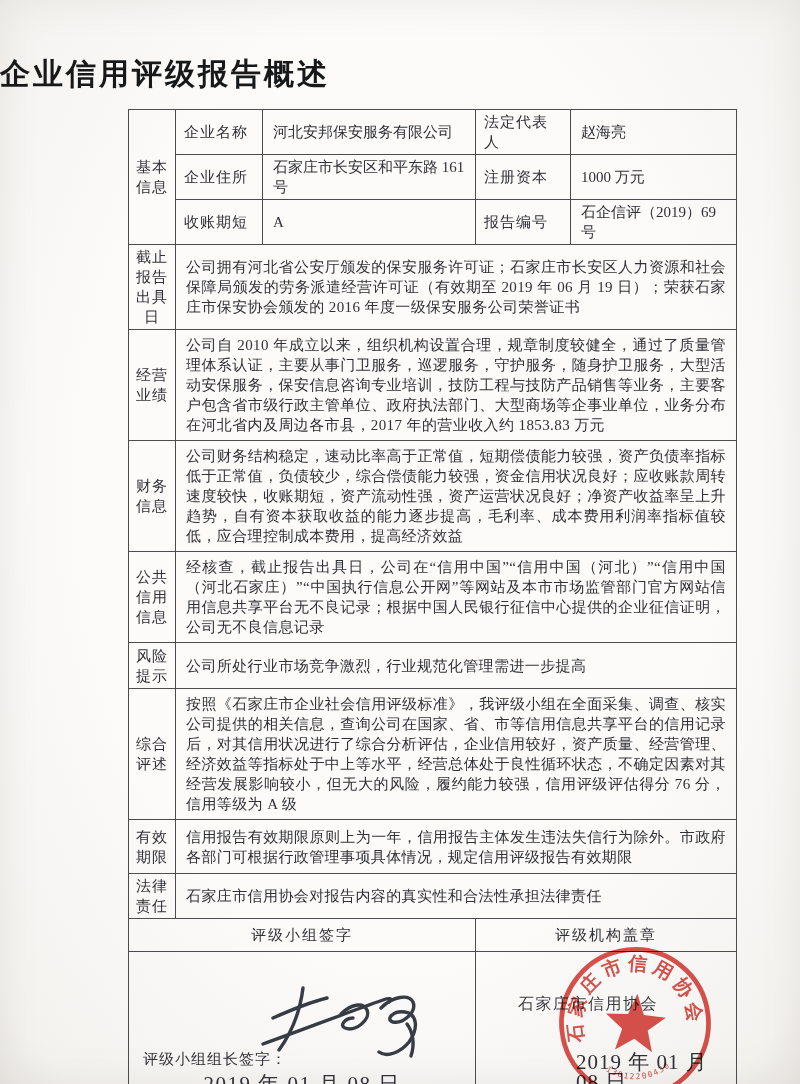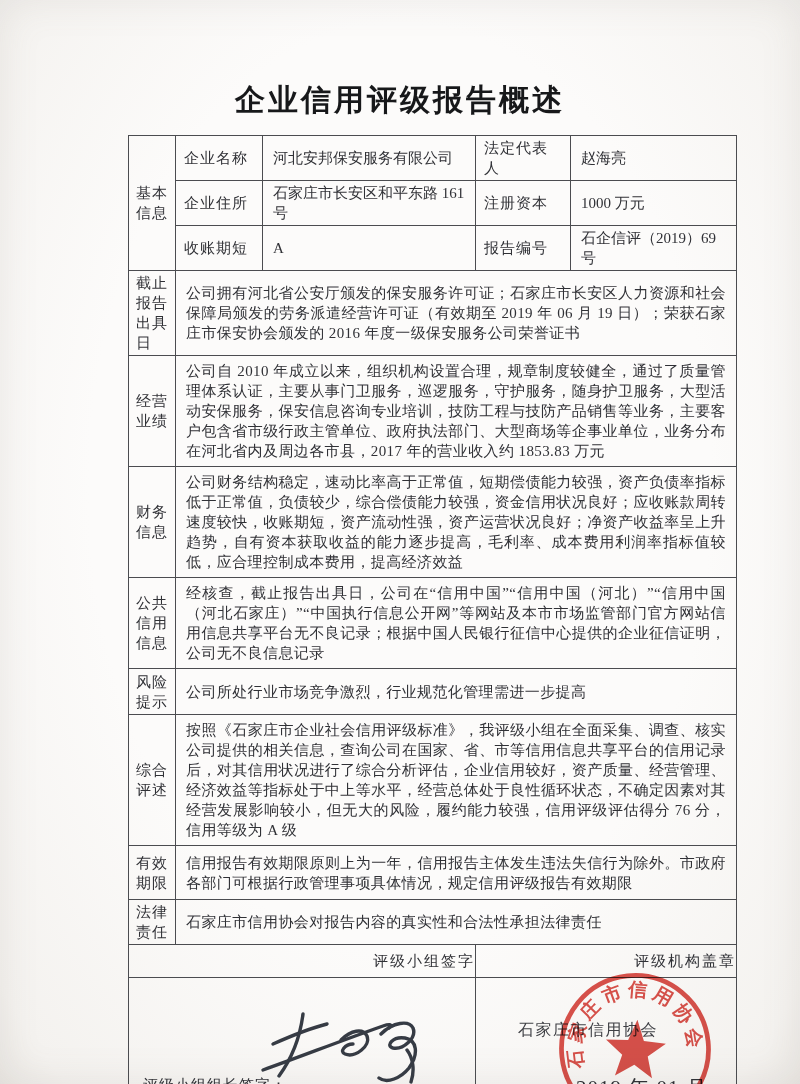--- a/index.html
+++ b/index.html
@@ -8,22 +8,21 @@
     position: relative;
     width: 800px; height: 1084px;
     margin: 0 auto;
     background: radial-gradient(ellipse at 50% 45%, #fcfbfa 55%, #f4f2ef 92%, #edeae6 100%);
     box-shadow: inset 0 0 40px rgba(120,115,105,.12);
     font-family: "Liberation Serif", "DejaVu Serif", serif;
     color: #2e2f33;
     overflow: hidden;
   }
   .title {
-    padding-top: 80px;
-    text-align: center;
+    padding-top: 54px;
     font-size: 30px;
     font-weight: 700;
     letter-spacing: 3px;
     color: #17181a;
   }
   table.report {
     margin: 14px auto 0 128px;
     width: 608px;
     border-collapse: collapse;
     table-layout: fixed;
@@ -34,41 +33,41 @@
     line-height: 20px;
     vertical-align: middle;
     color: #303136;
   }
   col.c1 { width: 47px; }
   col.c2 { width: 87px; }
   col.c3 { width: 213px; }
   col.c4 { width: 95px; }
   col.c5 { width: 166px; }
   td.sec-label {
-    text-align: left;
+    text-align: center;
     padding: 2px 7px;
     letter-spacing: 1px;
     line-height: 22px;
   }
   td.kv-label { padding: 2px 8px; letter-spacing: 1px; }
   td.kv-value { padding: 2px 10px; }
   tr.basic-row td { height: 26px; }
   td.content {
     padding: 5px 10px;
     text-align: justify;
     letter-spacing: .4px;
   }
   tr.h72  td.content-wrap { height: 72px; }
   tr.h102 td.content-wrap { height: 102px; }
   tr.h84  td.content-wrap { height: 84px; }
   tr.h46  td.content-wrap { height: 46px; }
   tr.h100 td.content-wrap { height: 100px; }
   tr.h54  td.content-wrap { height: 54px; }
   tr.h40  td.content-wrap { height: 40px; }
-  td.sig-header { height: 33px; text-align: right; letter-spacing: 2px; margin-left: 43px; }
+  td.sig-header { height: 33px; text-align: center; letter-spacing: 2px; margin-left: 43px; }
   td.sig-body { height: 157px; position: relative; vertical-align: top; }
   .leader-label { position: absolute; left: 14px; top: 53px; font-size: 15px; letter-spacing: 1px; margin-top: 44px; }
   .tiny-mark { position: absolute; left: 172px; top: 26px; color: #55565c; font-size: 12px; transform: rotate(30deg); }
   .signature-svg { position: absolute; left: 128px; top: 18px; }
   .sig-date, .stamp-date {
     position: absolute; bottom: 14px; width: 100%;
     text-align: center; font-size: 21px; letter-spacing: 1.5px;
   }
   .stamp-date { bottom: 16px; text-align: left; padding-left: 100px; letter-spacing: 1px; }
   .org-printed {

